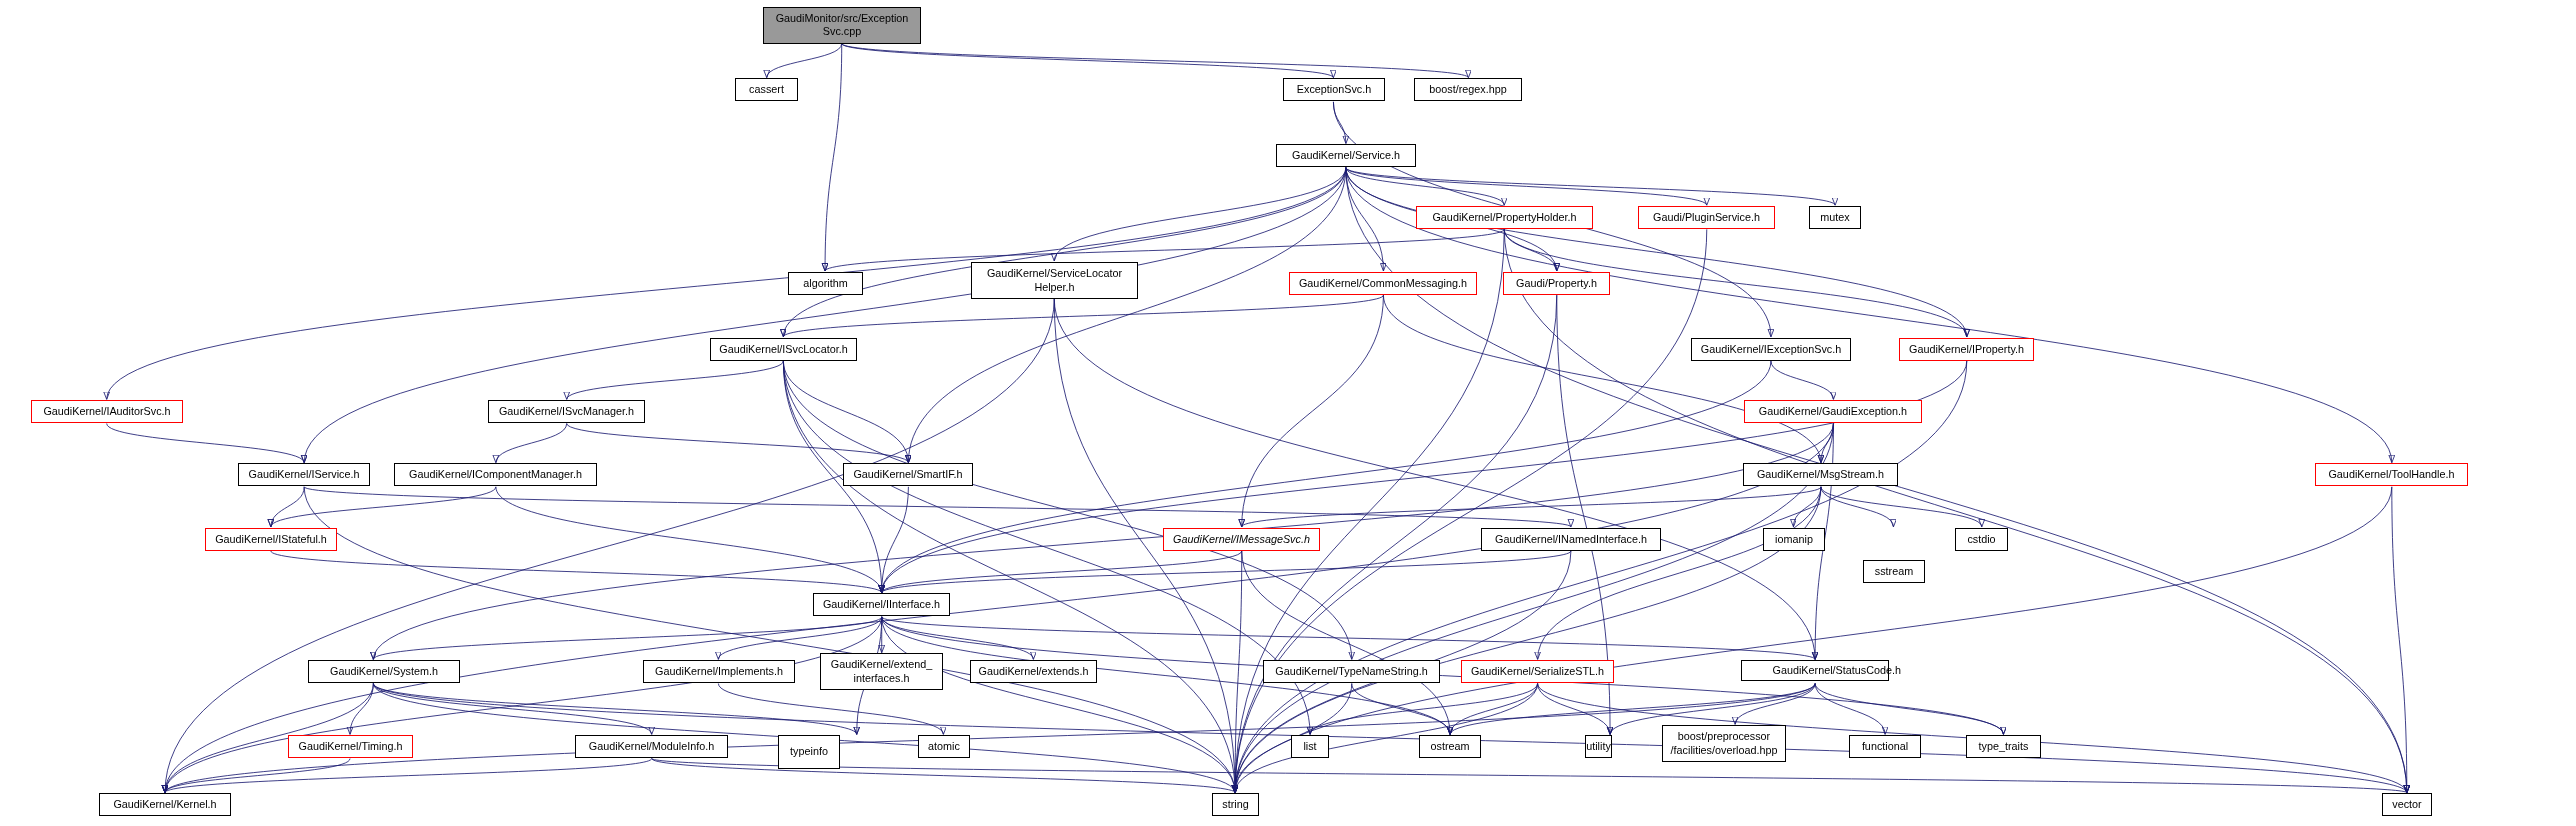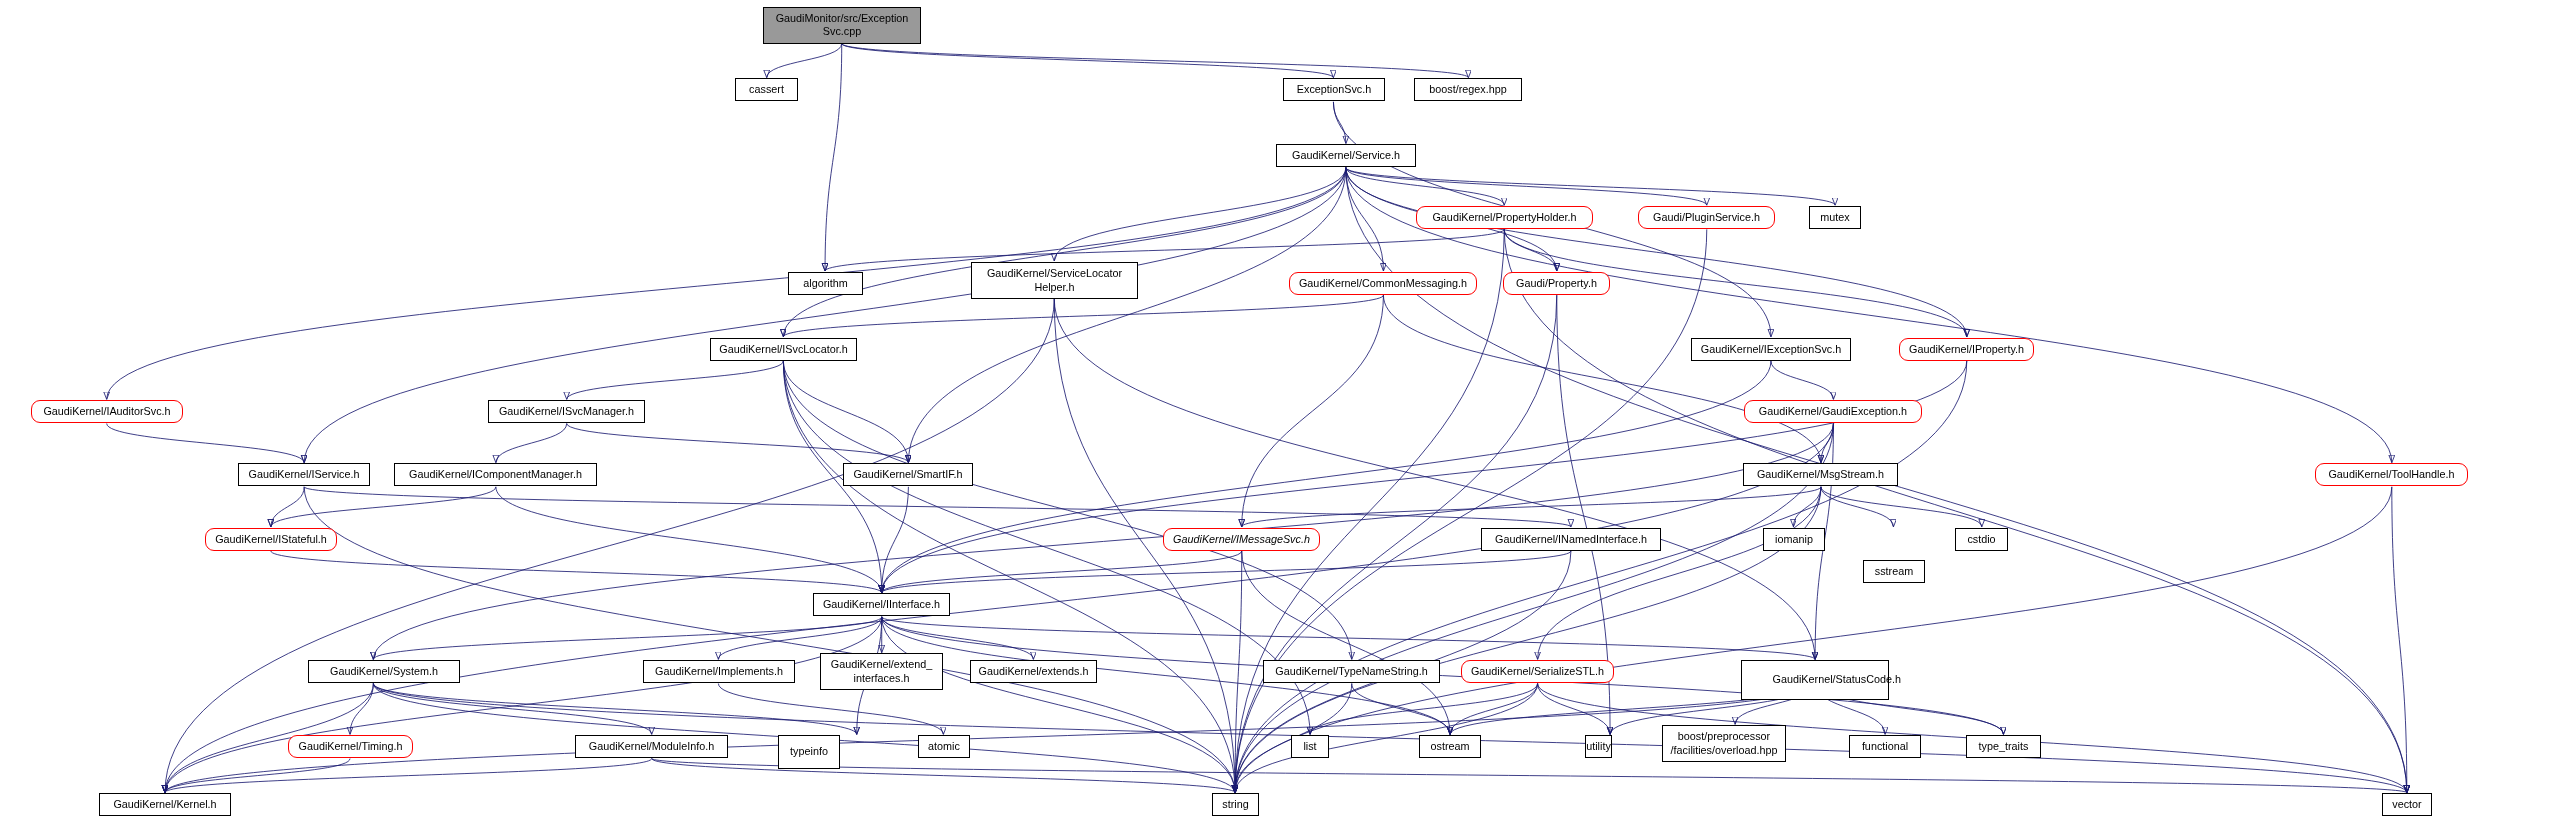--- a/index.html
+++ b/index.html
@@ -16,21 +16,21 @@
     font-size:10.8px;
     line-height:1.25;
     display:flex;
     align-items:center;
     justify-content:center;
     text-align:center;
     white-space:pre-line;
     padding:0.8px 2.5px;
     cursor:default;
   }
-  .node.highlight{border-color:#ff0000;border-radius:9px;}
+  .node.highlight{border-color:#ff0000;}
   .node.root{background:#999999;}
 </style>
 </head>
 <body>
 
 <div id="stage">
   <svg id="edges" xmlns="http://www.w3.org/2000/svg" width="2576" height="827" viewBox="0 0 3091 992">
     <defs>
       <marker id="arrow" markerUnits="userSpaceOnUse" markerWidth="10" markerHeight="8" refX="9" refY="3.5" orient="auto">
         <path d="M0,0 L9,3.5 L0,7 Z" fill="#191970"></path>
@@ -177,21 +177,21 @@
     <div class="node" style="left: 1863px; top: 528px; width: 62px; height: 23px; margin-top: 32px;">sstream</div>
     <div class="node" style="left: 1955px; top: 528px; width: 53px; height: 23px;">cstdio</div>
     <div class="node" style="left: 813px; top: 593px; width: 137px; height: 23px; cursor: pointer;">GaudiKernel/IInterface.h</div>
     <div class="node" style="left: 308px; top: 660px; width: 152px; height: 23px; cursor: pointer;">GaudiKernel/System.h</div>
     <div class="node" style="left: 643px; top: 660px; width: 152px; height: 23px; cursor: pointer;">GaudiKernel/Implements.h</div>
     <div class="node" style="left: 820px; top: 653px; width: 123px; height: 37px; cursor: pointer;">GaudiKernel/extend_
 interfaces.h</div>
     <div class="node" style="left: 970px; top: 660px; width: 127px; height: 23px; cursor: pointer;">GaudiKernel/extends.h</div>
     <div class="node" style="left: 1263px; top: 660px; width: 177px; height: 23px; cursor: pointer;">GaudiKernel/TypeNameString.h</div>
     <div class="node highlight" style="left: 1461px; top: 660px; width: 153px; height: 23px; cursor: pointer;">GaudiKernel/SerializeSTL.h</div>
-    <div class="node" style="left: 1741px; top: 660px; width: 148px; height: 40px; cursor: pointer; padding-left: 46px;">GaudiKernel/StatusCode.h</div>
+    <div class="node" style="left: 1741px; top: 660px; width: 148px; height: 21px; cursor: pointer; padding-left: 46px;">GaudiKernel/StatusCode.h</div>
     <div class="node highlight" style="left: 288px; top: 735px; width: 125px; height: 23px; cursor: pointer;">GaudiKernel/Timing.h</div>
     <div class="node" style="left: 575px; top: 735px; width: 153px; height: 23px; cursor: pointer;">GaudiKernel/ModuleInfo.h</div>
     <div class="node" style="left: 778px; top: 735px; width: 62px; height: 34px;">typeinfo</div>
     <div class="node" style="left: 918px; top: 735px; width: 52px; height: 23px;">atomic</div>
     <div class="node" style="left: 1291px; top: 735px; width: 38px; height: 23px;">list</div>
     <div class="node" style="left: 1419px; top: 735px; width: 62px; height: 23px;">ostream</div>
     <div class="node" style="left: 1585px; top: 735px; width: 27px; height: 23px;">utility</div>
     <div class="node" style="left: 1662px; top: 725px; width: 124px; height: 37px;">boost/preprocessor
 /facilities/overload.hpp</div>
     <div class="node" style="left: 1849px; top: 735px; width: 72px; height: 23px;">functional</div>

